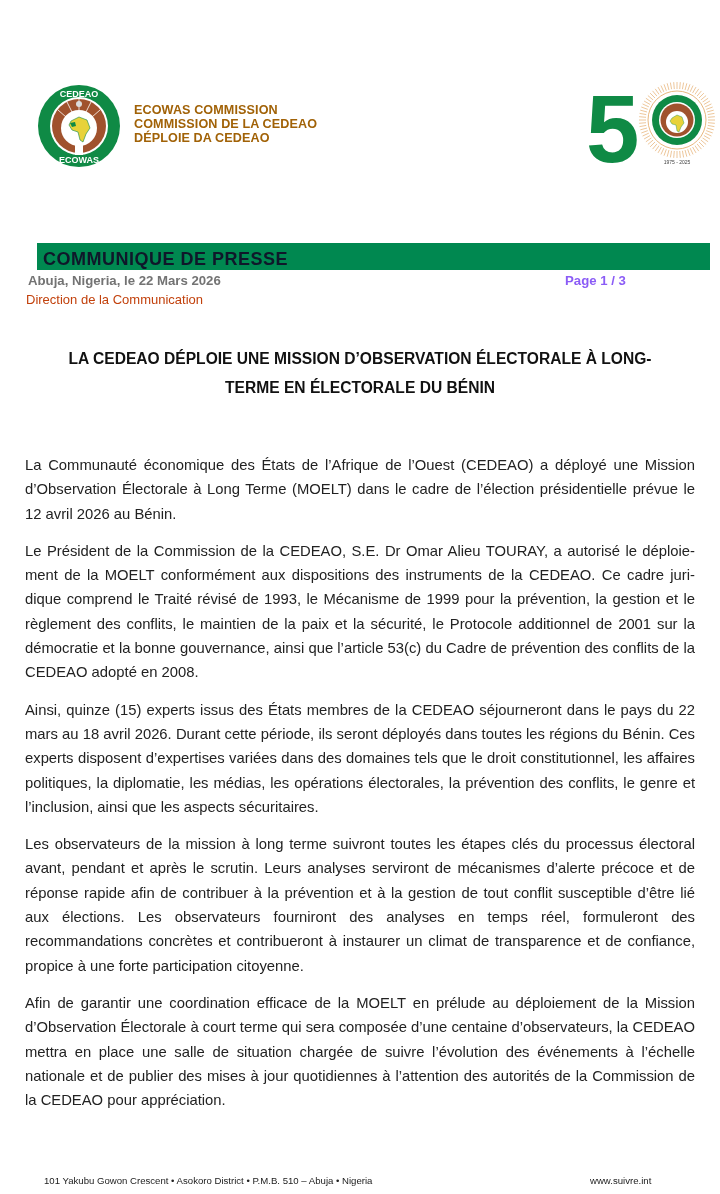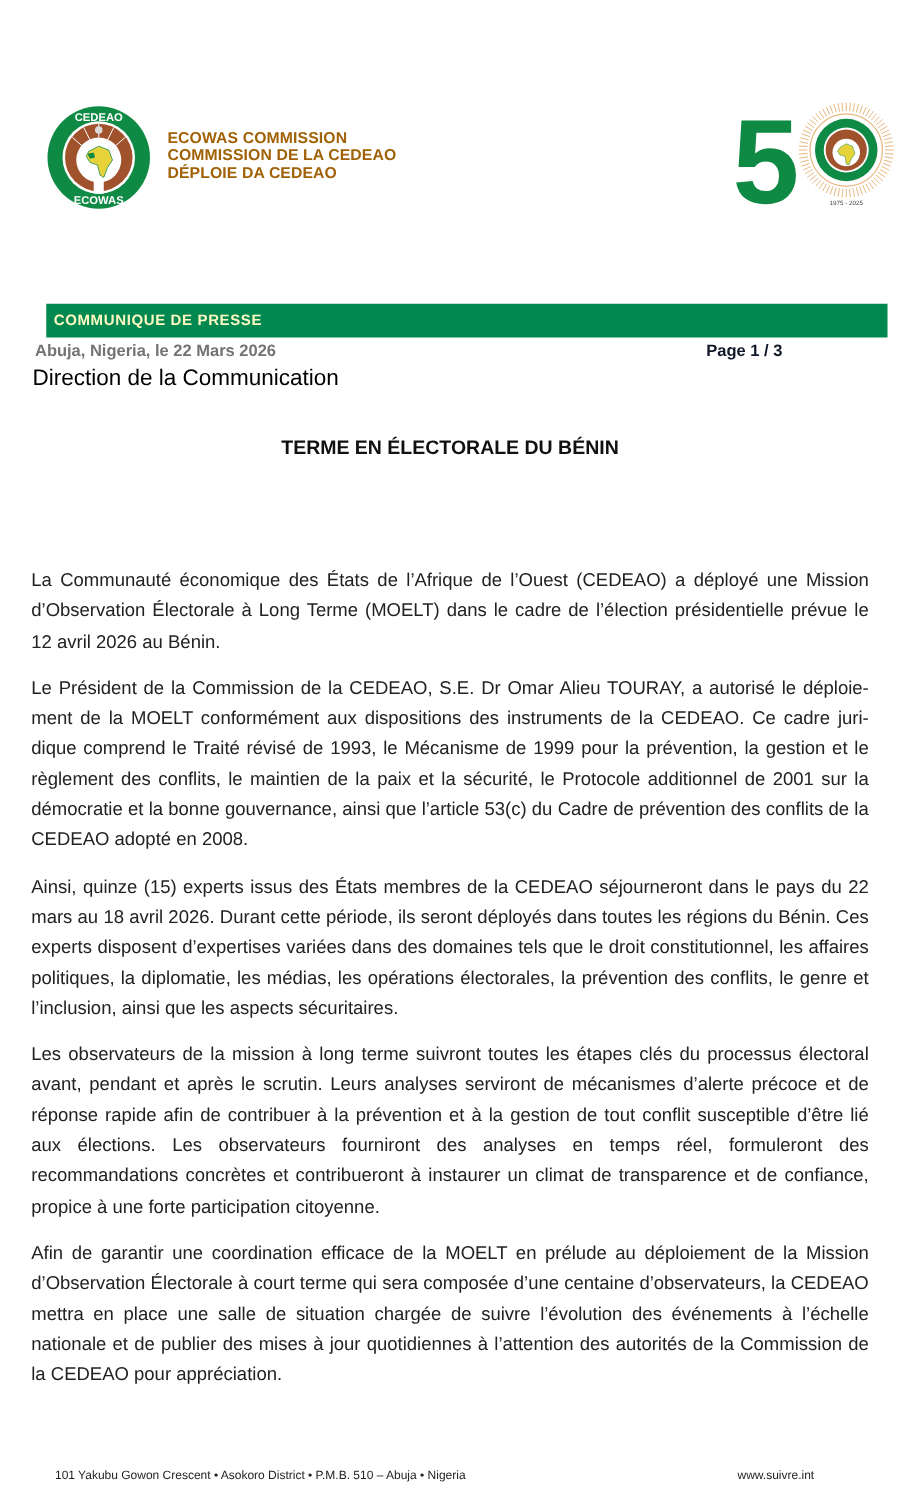--- a/index.html
+++ b/index.html
@@ -6,25 +6,25 @@
     body {
       width: 720px; height: 1194px; position: relative; overflow: hidden;
       font-family: "Liberation Sans", "DejaVu Sans", sans-serif; color: #222;
     }
     .logo-left { position: absolute; left: 37px; top: 84px; width: 84px; height: 84px; }
     .org-names { position: absolute; left: 134px; top: 103px; font-weight: bold; color: #a16207; font-size: 12.6px; line-height: 14px; letter-spacing: 0.1px; }
     .org-names div { white-space: nowrap; }
     .logo-right { position: absolute; left: 586px; top: 80px; width: 134px; height: 92px; }
 
     .banner { position: absolute; left: 37px; top: 243px; width: 673px; height: 27px; background: #008850; }
-    .banner span { position: absolute; left: 6px; top: 6px; color: #fef9c3; font-weight: bold; font-size: 12px; letter-spacing: 0.5px; }
+    .banner span { position: absolute; left: 6px; top: 6px; color: #0f172a; font-weight: bold; font-size: 18px; letter-spacing: 0.5px; }
 
     .dateline { position: absolute; left: 28px; top: 273px; font-weight: bold; color: #737373; font-size: 13.2px; }
-    .pageno { position: absolute; left: 565px; top: 273px; font-weight: bold; color: #0f172a; font-size: 13.2px; }
-    .direction { position: absolute; left: 26px; top: 292px; font-size: 18px; color: #000000; }
+    .pageno { position: absolute; left: 565px; top: 273px; font-weight: bold; color: #8b5cf6; font-size: 13.2px; }
+    .direction { position: absolute; left: 26px; top: 292px; font-size: 13px; color: #c2410c; }
 
     .title { position: absolute; left: 30px; top: 344px; width: 660px; text-align: center; font-weight: bold; font-size: 15.6px; line-height: 29px; color: #111; }
 
     .body-text { position: absolute; left: 25px; top: 453px; width: 670px; font-size: 14.8px; line-height: 24.3px; color: #222; text-align: justify; hyphens: manual; }
     .body-text p { margin: 0 0 13px 0; }
 
     .footer-left { position: absolute; left: 44px; top: 1175px; font-size: 9.6px; color: #222; }
     .footer-right { position: absolute; left: 590px; top: 1175px; font-size: 9.6px; color: #222; }
   </style>
 </head>
@@ -148,20 +148,21 @@
 
 <div class="banner">
   <span>COMMUNIQUE DE PRESSE</span>
 </div>
 
 <div class="dateline">Abuja, Nigeria, le 22 Mars 2026</div>
 <div class="pageno">Page 1 / 3</div>
 <div class="direction">Direction de la Communication</div>
 
 <div class="title">
+  <div>LA CEDEAO DÉPLOIE UNE MISSION D’OBSERVATION ÉLECTORALE À LONG-</div>
   <div>TERME EN ÉLECTORALE DU BÉNIN</div>
 </div>
 
 <div class="body-text">
   <p>La Communauté économique des États de l’Afrique de l’Ouest (CEDEAO) a déployé une Mission d’Observation Électorale à Long Terme (MOELT) dans le cadre de l’élection présidentielle prévue le 12 avril 2026 au Bénin.</p>
   <p>Le Président de la Commission de la CEDEAO, S.E. Dr Omar Alieu TOURAY, a autorisé le déploie­ment de la MOELT conformément aux dispositions des instruments de la CEDEAO. Ce cadre juri­dique comprend le Traité révisé de 1993, le Mécanisme de 1999 pour la prévention, la gestion et le règlement des conflits, le maintien de la paix et la sécurité, le Protocole additionnel de 2001 sur la démocratie et la bonne gouvernance, ainsi que l’article 53(c) du Cadre de prévention des conflits de la CEDEAO adopté en 2008.</p>
   <p>Ainsi, quinze (15) experts issus des États membres de la CEDEAO séjourneront dans le pays du 22 mars au 18 avril 2026. Durant cette période, ils seront déployés dans toutes les régions du Bénin. Ces experts disposent d’expertises variées dans des domaines tels que le droit constitutionnel, les affaires politiques, la diplomatie, les médias, les opérations électorales, la prévention des conflits, le genre et l’inclusion, ainsi que les aspects sécuritaires.</p>
   <p>Les observateurs de la mission à long terme suivront toutes les étapes clés du processus électoral avant, pendant et après le scrutin. Leurs analyses serviront de mécanismes d’alerte précoce et de réponse rapide afin de contribuer à la prévention et à la gestion de tout conflit susceptible d’être lié aux élections. Les observateurs fourniront des analyses en temps réel, formuleront des recommandations concrètes et contribueront à instaurer un climat de transparence et de con­fiance, propice à une forte participation citoyenne.</p>
   <p>Afin de garantir une coordination efficace de la MOELT en prélude au déploiement de la Mission d’Observation Électorale à court terme qui sera composée d’une centaine d’observateurs, la CE­DEAO mettra en place une salle de situation chargée de suivre l’évolution des événements à l’échelle nationale et de publier des mises à jour quotidiennes à l’attention des autorités de la Commission de la CEDEAO pour appréciation.</p>
 </div>

